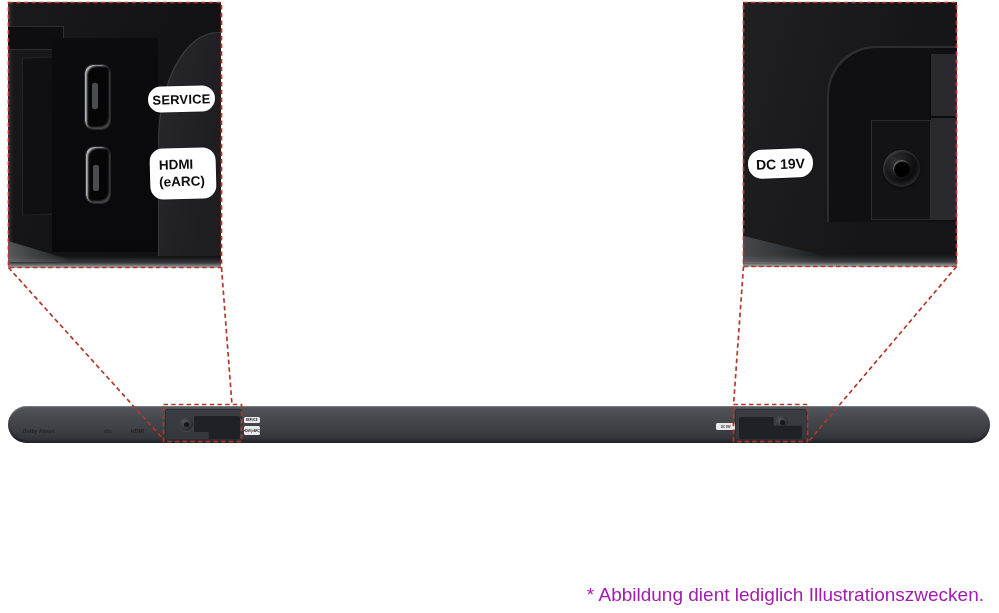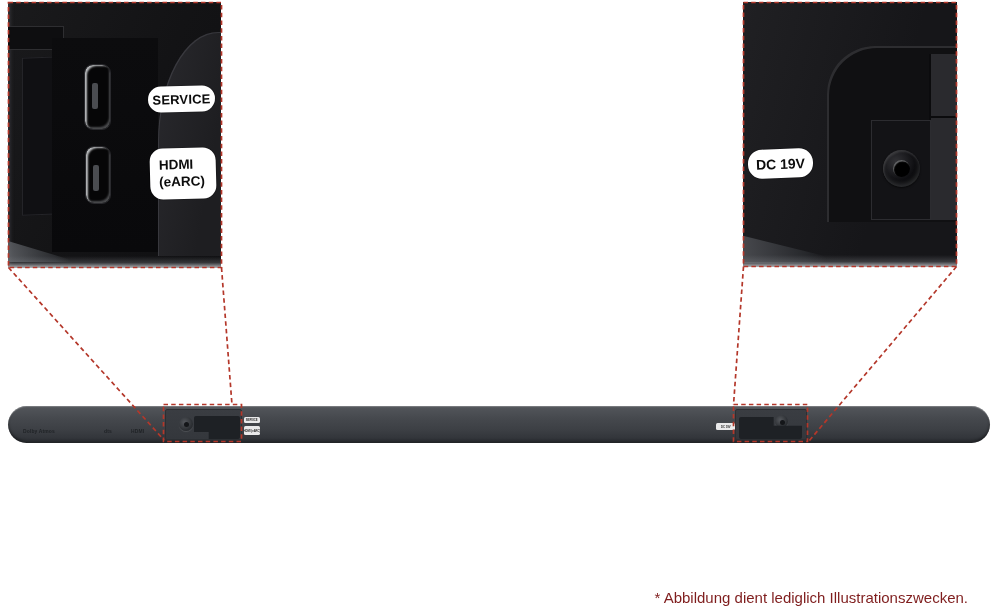--- a/index.html
+++ b/index.html
@@ -91,21 +91,21 @@
   #sb-right-assembly .recess{left:3px;top:7px;width:63px;height:22px;
     clip-path:polygon(0 0,55% 0,55% 40%,100% 40%,100% 100%,0 100%);}
   .mini-pill{position:absolute;background:#e9e9ea;border-radius:1.5px;overflow:hidden;
     display:flex;align-items:center;justify-content:center;z-index:2;}
   .mini-pill span{font-size:9px;font-weight:700;color:#222;white-space:nowrap;transform:scale(.3);}
   #mini-service{left:236px;top:11px;width:16px;height:6px;}
   #mini-hdmi{left:236px;top:20px;width:16px;height:9px;}
   #mini-dc{left:708px;top:17px;width:19px;height:7px;}
 
   
-  #footer-disclaimer{position:absolute;right:31px;bottom:7px;font-size:15px;color:#7f1d1d;z-index:2;}
+  #footer-disclaimer{position:absolute;right:15px;bottom:7px;font-size:19px;color:#a21caf;z-index:2;}
 </style>
 </head>
 <body>
 
 <div class="stage">
 
   <div class="photo" id="callout-left-photo">
     <div class="cl-notch"></div>
     <div class="cl-seam"></div>
     <div class="cl-plate"></div>

